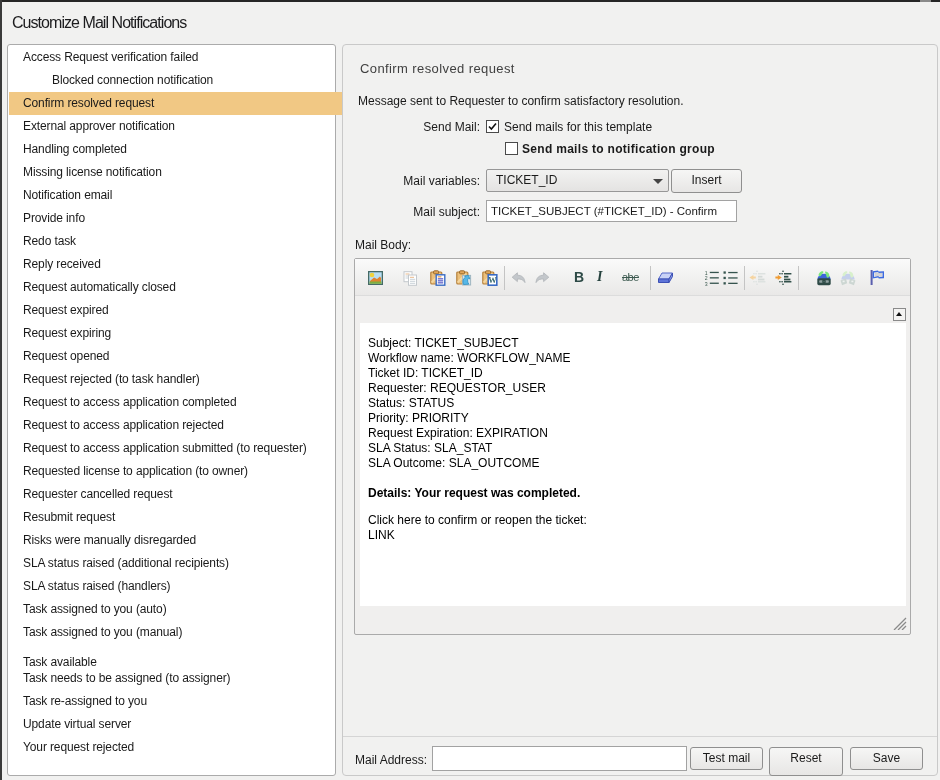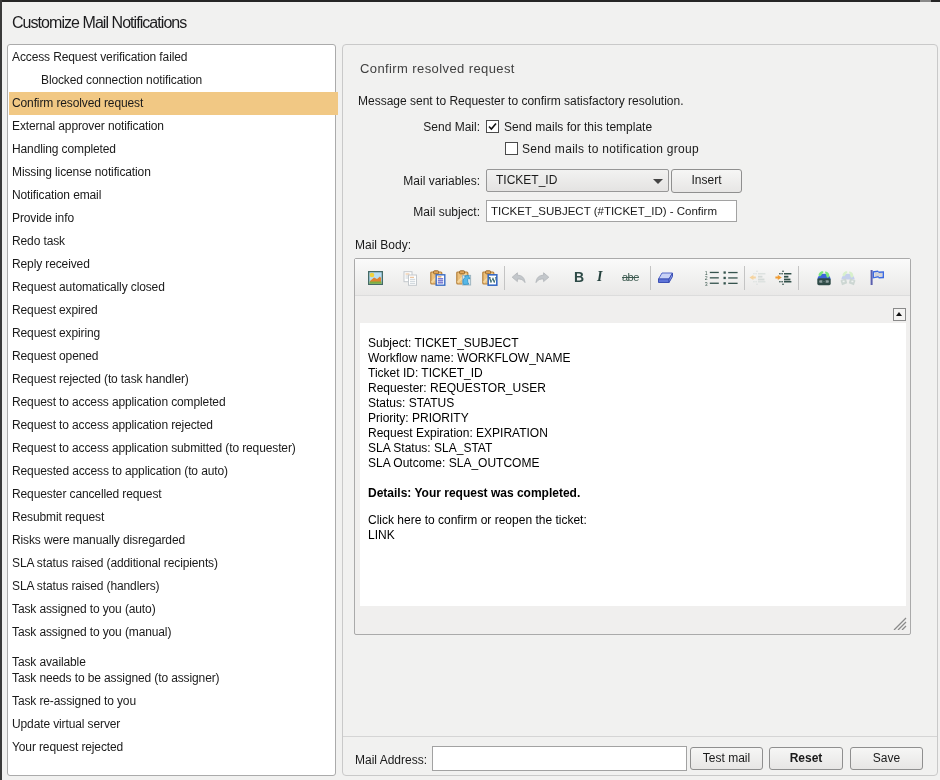--- a/index.html
+++ b/index.html
@@ -7,21 +7,21 @@
        font-family:"Liberation Sans",sans-serif;-webkit-font-smoothing:antialiased;}
   .abs{position:absolute;}
   #topborder{left:0;top:0;width:940px;height:2px;background:#262626;}
   #topseg{left:920px;top:0;width:11px;height:2px;background:#8a8a8a;}
   #leftborder{left:0;top:0;width:2px;height:780px;background:#3a3a3a;}
   #title{left:12px;top:13.5px;font-size:16px;letter-spacing:-0.95px;color:#1c1c1e;}
 
   
   #list{left:7px;top:44px;width:329px;height:732px;background:#fff;border:1px solid #ababab;
         border-radius:3px;box-sizing:border-box;}
-  .li{position:absolute;left:1px;width:326px;height:23px;line-height:23px;padding-left:3px;
+  .li{position:absolute;left:1px;width:326px;height:23px;line-height:23px;padding-left:14px;
       font-size:12px;letter-spacing:-0.12px;color:#1a1a1a;white-space:nowrap;}
   .sel{background:#f1c884;}
 
   
   #panel{left:342px;top:44px;width:596px;height:732px;border:1px solid #c9c9c9;border-radius:4px;
          box-sizing:border-box;background:#f1f1f0;}
   .t{position:absolute;white-space:nowrap;color:#1a1a1a;font-size:12px;letter-spacing:0px;}
   .rlab{position:absolute;white-space:nowrap;color:#1a1a1a;font-size:12px;letter-spacing:0px;text-align:right;}
   #heading{left:360px;top:60.5px;font-size:13px;color:#404040;letter-spacing:0.4px;}
 
@@ -71,21 +71,21 @@
     <div class="li" style="top: 185px;">Redo task</div>
     <div class="li" style="top: 208px;">Reply received</div>
     <div class="li" style="top: 231px;">Request automatically closed</div>
     <div class="li" style="top: 254px;">Request expired</div>
     <div class="li" style="top: 277px;">Request expiring</div>
     <div class="li" style="top: 300px;">Request opened</div>
     <div class="li" style="top: 323px;">Request rejected (to task handler)</div>
     <div class="li" style="top: 346px;">Request to access application completed</div>
     <div class="li" style="top: 369px;">Request to access application rejected</div>
     <div class="li" style="top: 392px;">Request to access application submitted (to requester)</div>
-    <div class="li" style="top: 415px;">Requested access to application (to auto)</div>
+    <div class="li" style="top: 415px;">Requested license to application (to owner)</div>
     <div class="li" style="top: 438px;">Requester cancelled request</div>
     <div class="li" style="top: 461px;">Resubmit request</div>
     <div class="li" style="top: 484px;">Risks were manually disregarded</div>
     <div class="li" style="top: 507px;">SLA status raised (additional recipients)</div>
     <div class="li" style="top: 530px;">SLA status raised (handlers)</div>
     <div class="li" style="top: 553px;">Task assigned to you (auto)</div>
     <div class="li" style="top: 576px;">Task assigned to you (manual)</div>
     <div class="li" style="top: 599px; margin-top: 7px;">Task available</div>
     <div class="li" style="top: 622px;">Task needs to be assigned (to assigner)</div>
     <div class="li" style="top: 645px;">Task re-assigned to you</div>
@@ -98,21 +98,21 @@
 <div class="t" style="left:358px;top:94px;">Message sent to Requester to confirm satisfactory resolution.</div>
 
 <div class="rlab" style="right:460px;top:120px;">Send Mail:</div>
 <div class="cb" style="left:486px;top:120px;">
   <svg width="11" height="11" style="position:absolute;left:0;top:0;" viewBox="0 0 11 11">
     <polyline points="2,5.5 4.4,8 9,2.6" fill="none" stroke="#111" stroke-width="1.6"></polyline>
   </svg>
 </div>
 <div class="t" style="left:504px;top:120px;">Send mails for this template</div>
 <div class="cb" style="left:505px;top:142px;"></div>
-<div class="t" style="left:522px;top:142px;letter-spacing:0.3px;">Send mails to notification group</div>
+<div class="t" style="left:522px;top:142px;letter-spacing:0.3px;font-weight:bold;">Send mails to notification group</div>
 
 <div class="rlab" style="right:460px;top:174px;">Mail variables:</div>
 <div class="abs" id="dd">
     <span class="v">TICKET_ID</span>
   </div>
 <div class="abs" id="ddarrow"></div>
 <div class="btn" style="left:671px;top:169px;width:71px;height:24px;line-height:20px;">Insert</div>
 
 <div class="rlab" style="right:460px;top:205px;">Mail subject:</div>
 <input class="inp" style="left: 486px; top: 200px; width: 251px; height: 22px; padding: 0px 4px; font-family: &quot;Liberation Sans&quot;, sans-serif; font-size: 11.5px; color: rgb(26, 26, 26); letter-spacing: 0px;" value="TICKET_SUBJECT (#TICKET_ID) - Confirm">
@@ -287,14 +287,14 @@
 <svg class="abs" id="grip" viewBox="0 0 14 13">
   <line x1="1" y1="13" x2="13" y2="1" stroke="#8a8a8a" stroke-width="1.3"></line>
   <line x1="5" y1="13" x2="13" y2="5" stroke="#8a8a8a" stroke-width="1.3"></line>
   <line x1="9" y1="13" x2="13" y2="9" stroke="#8a8a8a" stroke-width="1.3"></line>
 </svg>
 
 <div class="abs" id="hsep"></div>
 <div class="t" style="left:355px;top:753px;">Mail Address:</div>
 <input class="inp" style="left: 432px; top: 746px; width: 255px; height: 25px; padding: 0px 4px;" value="">
 <div class="btn" style="left:690px;top:747px;width:73px;height:23px;line-height:21px;">Test mail</div>
-<div class="btn" style="left:769px;top:747px;width:74px;height:23px;line-height:21px;font-weight:bold;">Reset</div>
+<div class="btn" style="left:769px;top:747px;width:74px;height:29px;line-height:21px;">Reset</div>
 <div class="btn" style="left:850px;top:747px;width:73px;height:23px;line-height:21px;">Save</div>
 
 </body></html>

